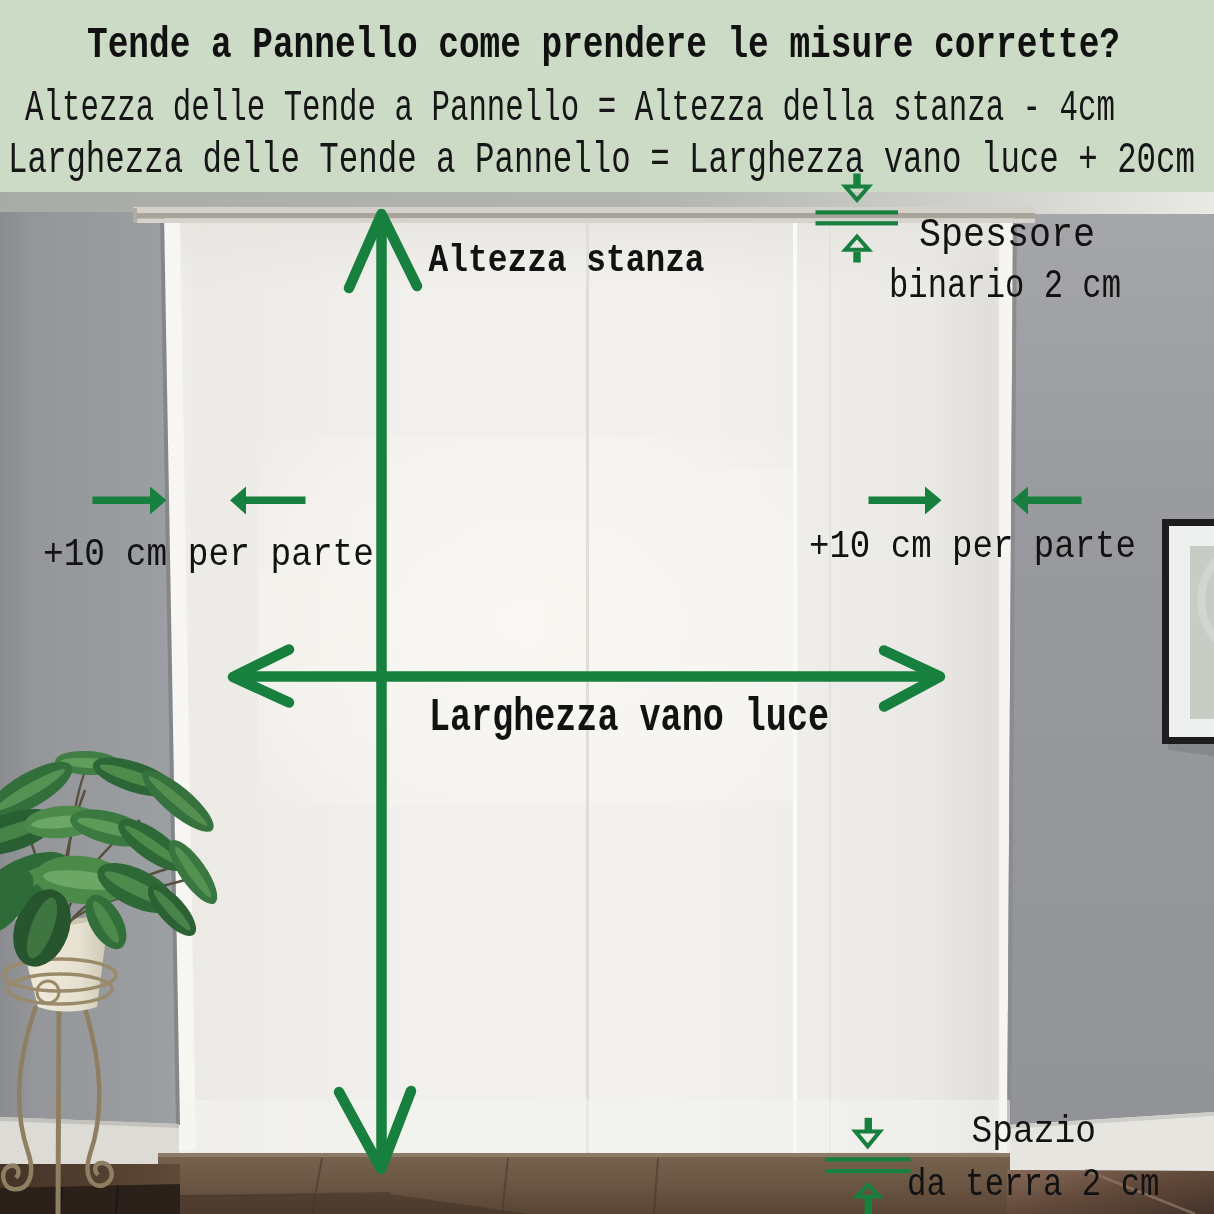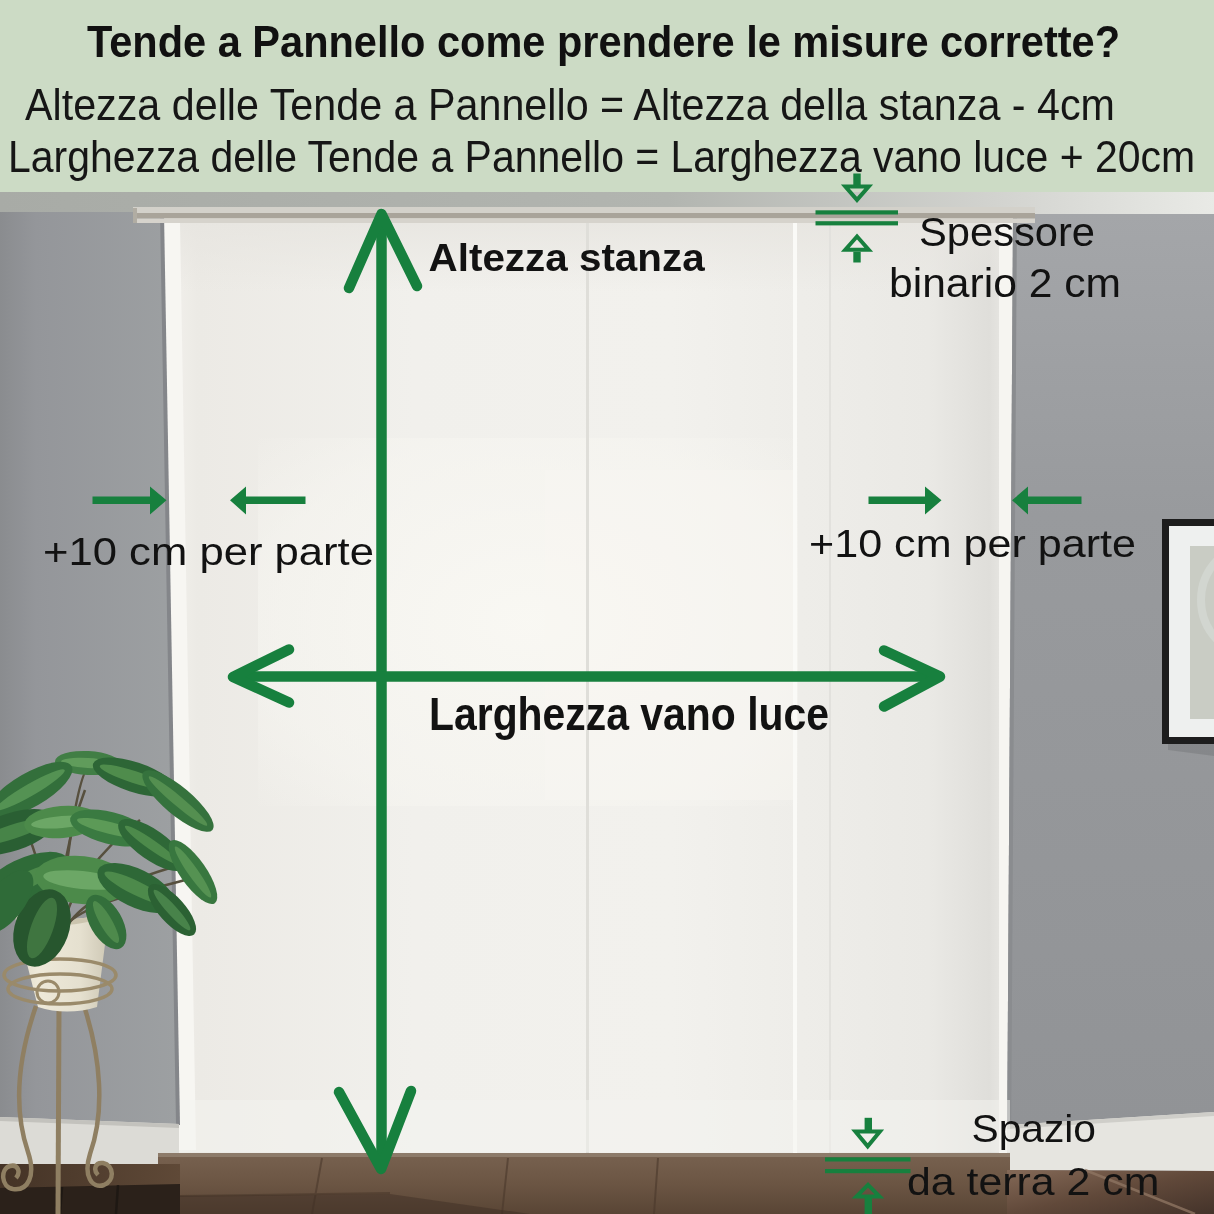--- a/index.html
+++ b/index.html
@@ -1,16 +1,16 @@
 <!DOCTYPE html>
 <html><head>
 <meta charset="utf-8">
 <style>
 html,body{margin:0;padding:0;background:#fff}
-.page{position:relative;width:1214px;height:1214px;overflow:hidden;font-family:Liberation Sans, sans-serif}
+.page{position:relative;width:1214px;height:1214px;overflow:hidden;font-family:Liberation Mono, monospace}
 svg{position:absolute;left:0;top:0}
 </style>
 </head>
 <body>
 <div class="page">
 
 <svg width="1214" height="192" viewBox="0 0 1214 192">
   <rect x="0" y="0" width="1214" height="192" fill="#ccdbc5"></rect>
 
   <text x="87" y="57" font-size="45" font-weight="bold" fill="#111" textLength="1033" lengthAdjust="spacingAndGlyphs">Tende a Pannello come prendere le misure corrette?</text>

